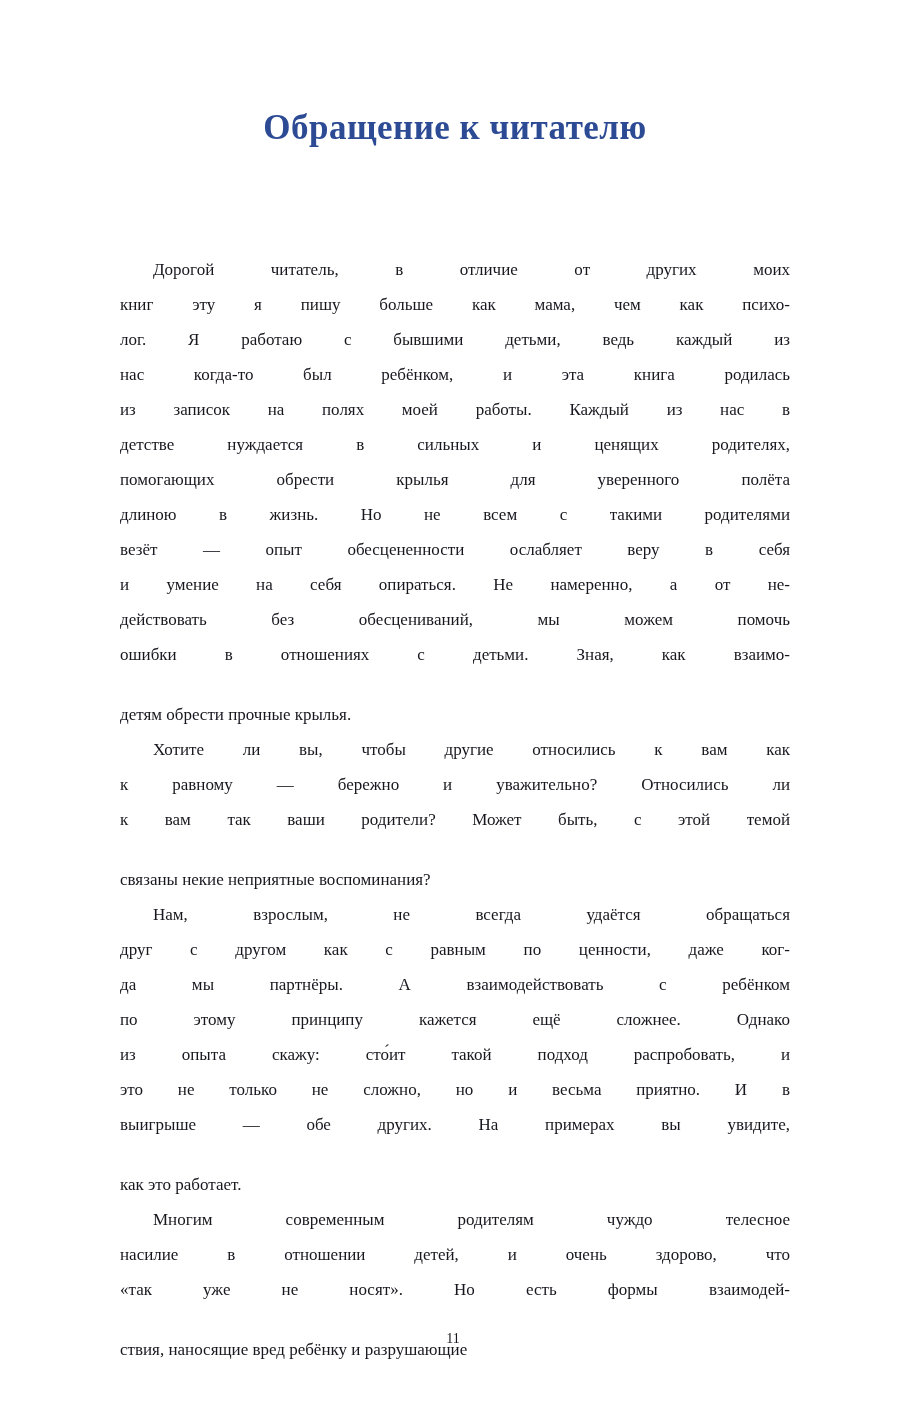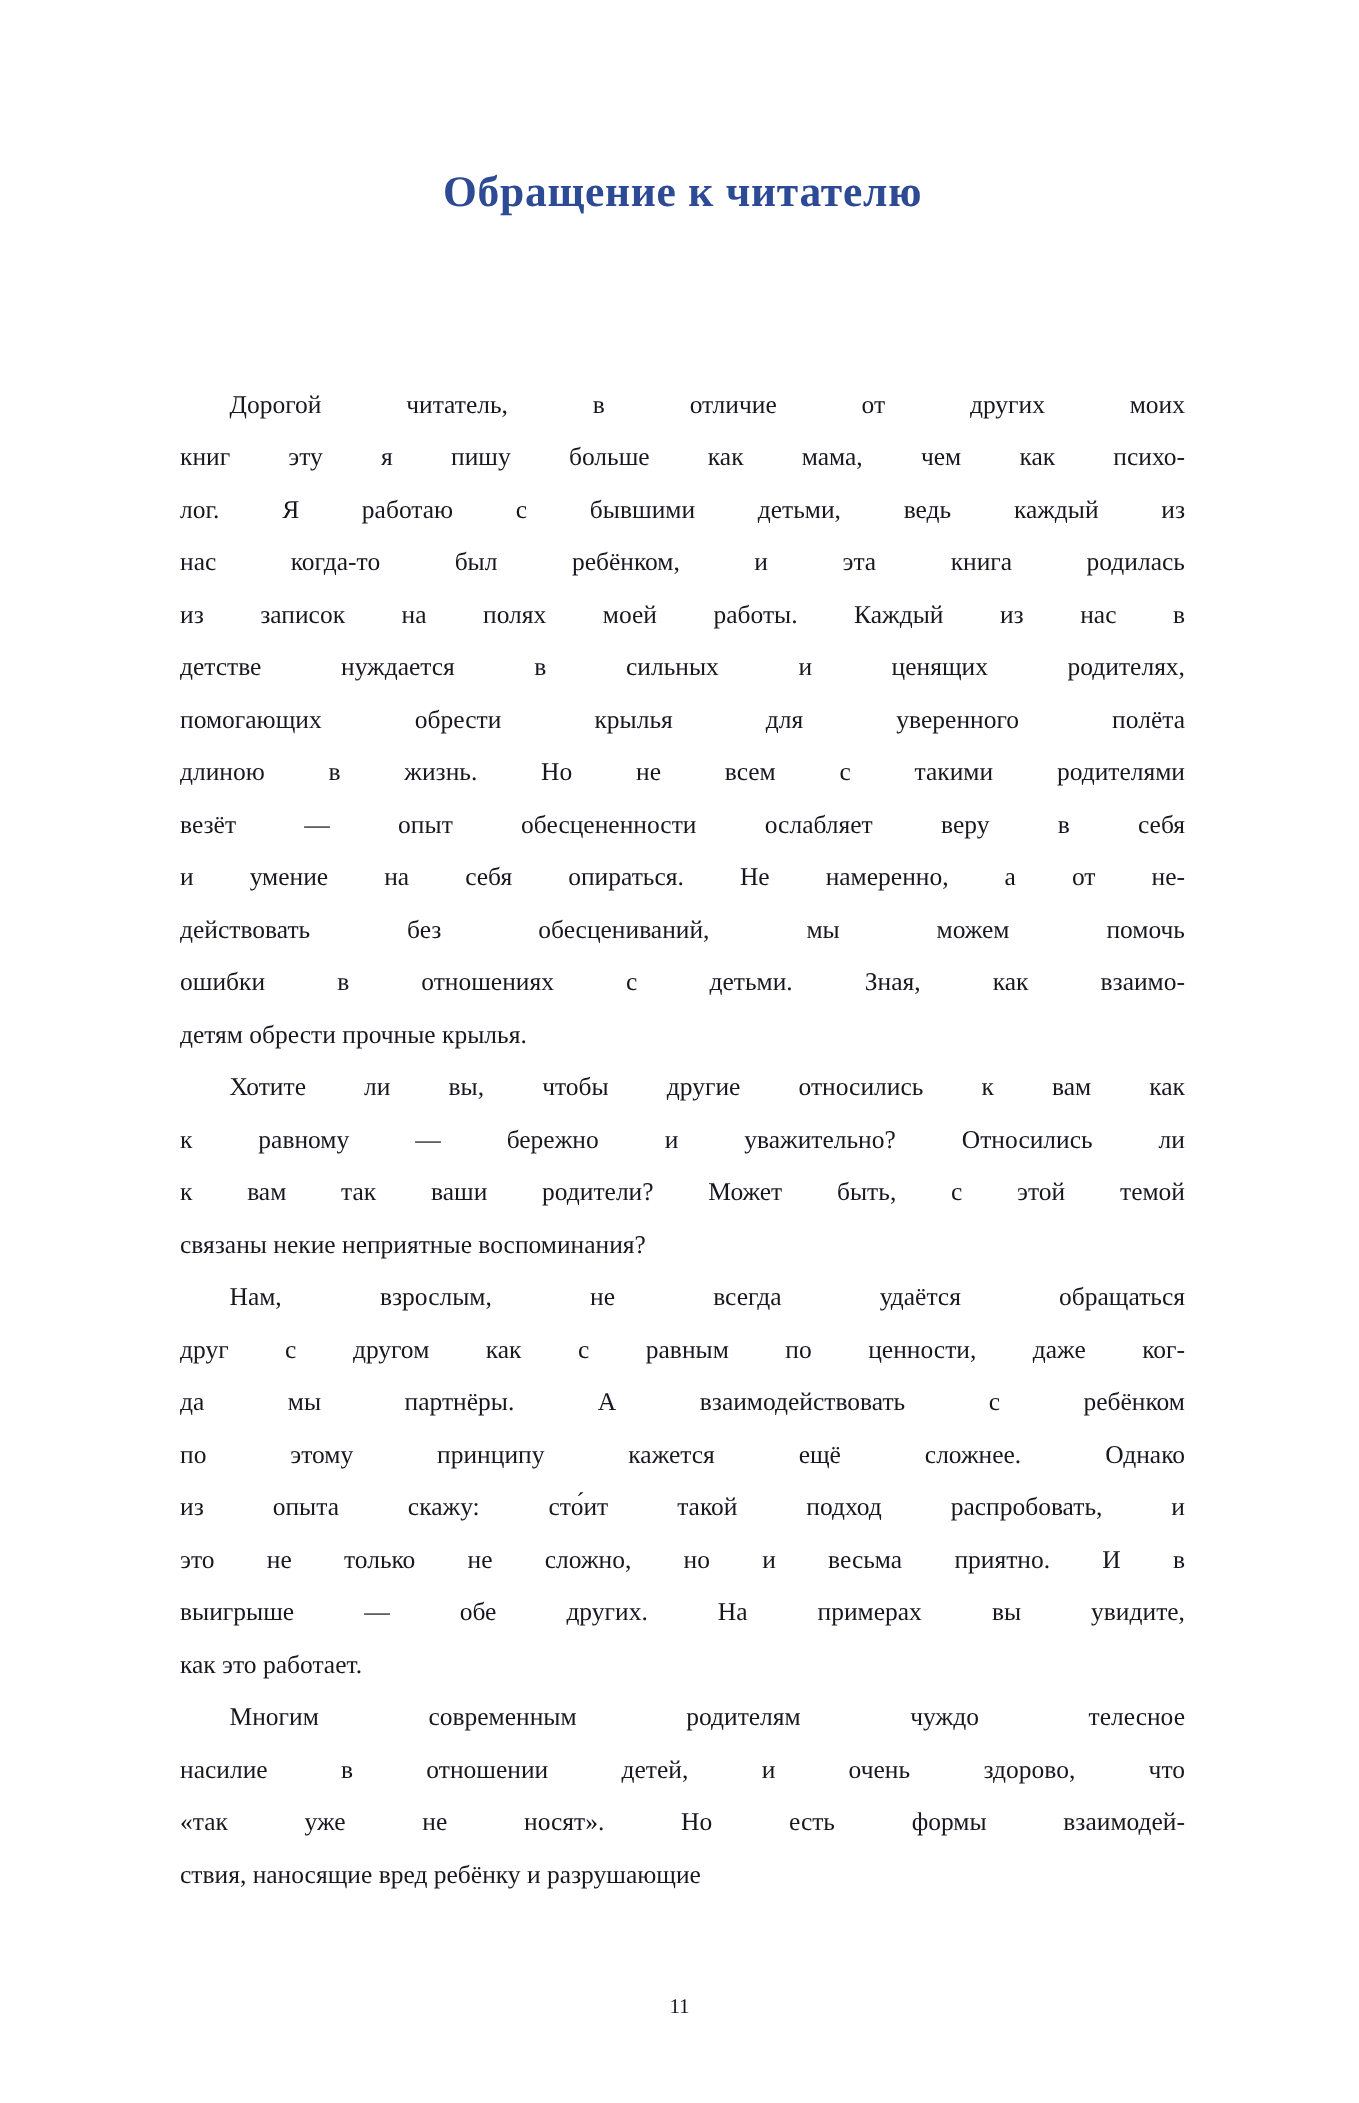--- a/index.html
+++ b/index.html
@@ -12,39 +12,39 @@
     overflow: hidden;
   }
   .page {
     width: 906px;
     height: 1402px;
     padding: 108px 116px 0 120px;
     background: #ffffff;
   }
   .page-title {
     text-align: center;
-    font-size: 29px;
+    font-size: 35px;
     font-weight: bold;
     letter-spacing: 0.5px;
     line-height: 40px;
   }
   .body-text {
     margin-top: 104px;
     font-size: 17px;
   }
   .para { margin: 0; }
   .line {
     display: block;
     line-height: 35px;
     text-align: justify;
     text-align-last: justify;
     white-space: nowrap;
   }
   .line.first { text-indent: 33px; }
-  .line.last { text-align-last: left; }
+  .line.last { text-align-last: left; margin-top: 25px; }
   .page-number {
     position: absolute;
     left: 0;
     right: 0;
     top: 1328px;
     text-align: center;
     font-size: 14px;
     line-height: 22px;
   }
 </style>

